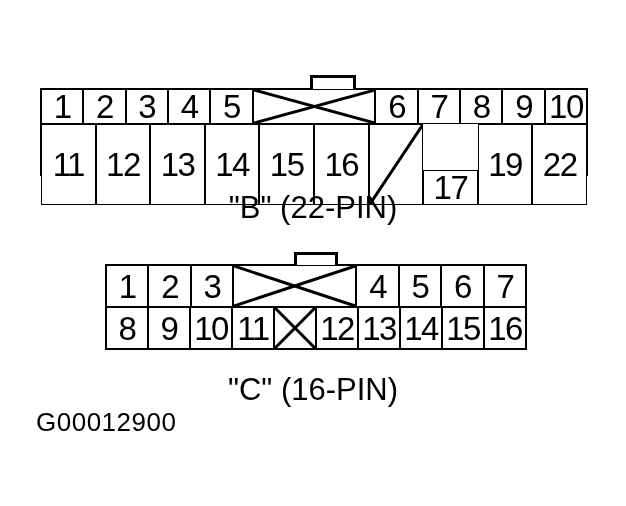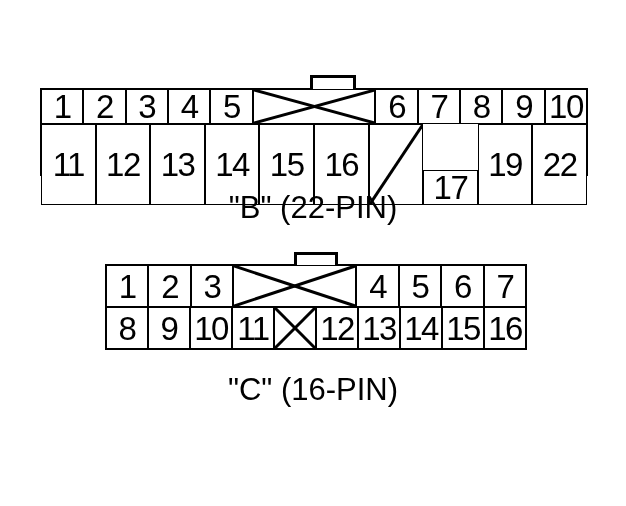--- a/index.html
+++ b/index.html
@@ -111,14 +111,15 @@
           <div class="cell pin" style="flex: 1 1 0px;">13</div>
           <div class="cell pin" style="flex: 1 1 0px;">14</div>
           <div class="cell pin" style="flex: 1 1 0px;">15</div>
           <div class="cell pin" style="flex: 1 1 0px;">16</div>
         </div>
     </div>
   </section>
 
   <div class="caption" style="top:372px">"C" (16-PIN)</div>
 
+  <div class="figure-code">G00012900</div>
 
 </div>
 
 </body></html>

